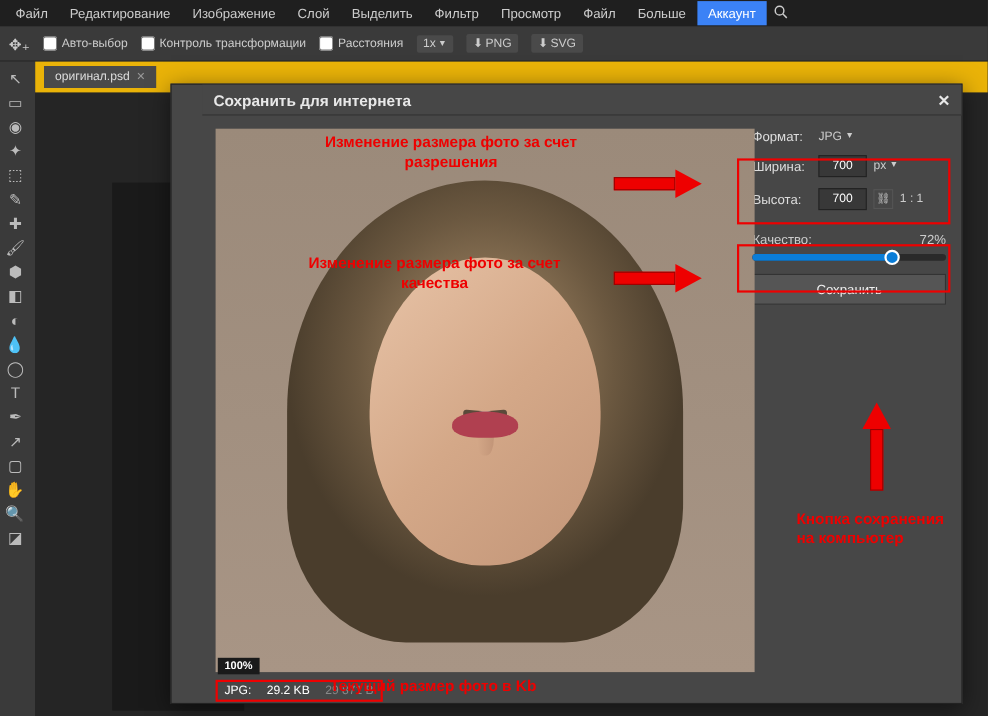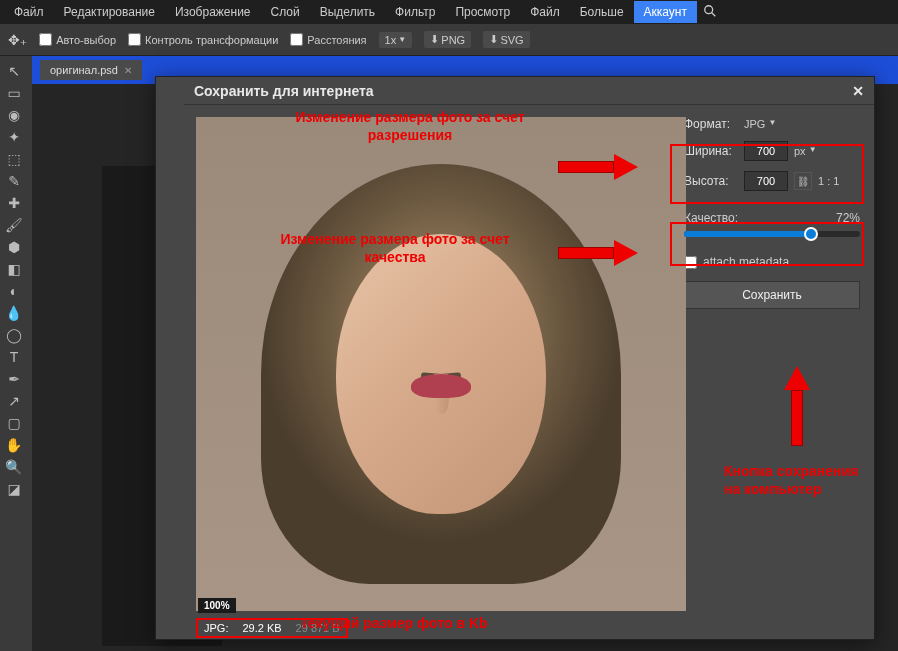--- a/index.html
+++ b/index.html
@@ -13,21 +13,21 @@
 .options-bar { background: #3a3a3a; height: 32px; display: flex; align-items: center; padding: 0 8px; gap: 12px; border-bottom: 1px solid #222; }
 .opt-check { display: flex; align-items: center; gap: 4px; font-size: 11px; }
 .opt-check input { accent-color: #888; }
 .zoom-drop, .export-btn { display: flex; align-items: center; gap: 2px; font-size: 11px; padding: 2px 6px; background: #4a4a4a; border-radius: 2px; }
 .arrow-down { font-size: 8px; }
 
 .main { display: flex; height: calc(100% - 56px); }
 .toolbox { width: 32px; background: #3a3a3a; display: flex; flex-direction: column; padding-top: 4px; }
 .tool { width: 28px; height: 22px; display: flex; align-items: center; justify-content: center; color: #bbb; cursor: pointer; font-size: 14px; }
 
-.tabs { height: 28px; background: #1d4ed8; display: flex; align-items: center; padding-left: 8px; }
+.tabs { height: 28px; background: #eab308; display: flex; align-items: center; padding-left: 8px; }
 .tab { padding: 4px 10px; background: #4a4a4a; color: #ddd; font-size: 11px; display: flex; align-items: center; gap: 6px; }
 .tab .close { font-size: 10px; color: #999; cursor: pointer; }
 
 .canvas-area { flex: 1; background: #252525; position: relative; }
 .canvas-bg { position: absolute; left: 70px; top: 110px; width: 120px; height: 480px; background: #1a1a1a; }
 
 .dialog { position: absolute; left: 155px; top: 76px; width: 720px; height: 564px; background: #474747; border: 1px solid #222; box-shadow: 0 4px 20px rgba(0,0,0,0.5); padding-left: 28px; }
 .dialog-title { height: 28px; display: flex; align-items: center; justify-content: space-between; padding: 0 10px; background: #474747; border-bottom: 1px solid #333; }
 .dialog-title span { font-size: 14px; font-weight: bold; color: #e8e8e8; }
 .dialog-close { font-size: 18px; color: #ddd; cursor: pointer; font-weight: bold; }
@@ -73,21 +73,21 @@
 .slider-thumb { position: absolute; width: 14px; height: 14px; background: #0a7dd8; border: 2px solid #fff; border-radius: 50%; top: 50%; transform: translate(-50%, -50%); cursor: pointer; }
 
 .meta-check { display: flex; align-items: center; gap: 6px; margin-top: 18px; font-size: 12px; }
 .save-btn { width: 100%; margin-top: 12px; padding: 6px; background: #555; border: 1px solid #333; color: #eee; cursor: pointer; font-size: 12px; text-align: center; }
 
 .red-box { border: 2px solid #e00; }
 .box-size { position: absolute; left: 670px; top: 144px; width: 194px; height: 60px; pointer-events: none; }
 .box-quality { position: absolute; left: 670px; top: 222px; width: 194px; height: 44px; pointer-events: none; }
 
 .annotation { position: absolute; color: #e00; font-size: 14px; font-weight: bold; pointer-events: none; line-height: 1.3; }
-.ann1 { left: 280px; top: 108px; text-align: center; width: 260px; }
+.ann1 { left: 280px; top: 120px; text-align: center; width: 260px; }
 .ann2 { left: 265px; top: 230px; text-align: center; width: 260px; }
 .ann3 { left: 724px; top: 462px; width: 150px; }
 .ann4 { left: 300px; top: 614px; width: 300px; }
 
 .arrow { position: absolute; pointer-events: none; }
 .arrow-right { width: 80px; height: 26px; }
 .arrow-right .shaft { position: absolute; left: 0; top: 7px; width: 56px; height: 12px; background: #e00; border: 1px solid #900; }
 .arrow-right .head { position: absolute; right: 0; top: 0; width: 0; height: 0; border-top: 13px solid transparent; border-bottom: 13px solid transparent; border-left: 24px solid #e00; }
 .arrow-up { width: 26px; height: 80px; }
 .arrow-up .shaft { position: absolute; left: 7px; bottom: 0; width: 12px; height: 56px; background: #e00; border: 1px solid #900; }
@@ -244,24 +244,20 @@
         <div class="quality-header">
           <span>Качество:</span>
           <span>72%</span>
         </div>
         <div class="slider-track">
           <div class="slider-fill" style="width:72%"></div>
           <div class="slider-thumb" style="left:72%"></div>
         </div>
       </div>
 
-      <label class="meta-check">
-        <input type="checkbox" style="">
-          <span>attach metadata</span>
-      </label>
 
       <div class="save-btn">Сохранить</div>
     </div>
   </div>
 </div>
 
 <div class="red-box box-size"></div>
 <div class="red-box box-quality"></div>
 
 <div class="annotation ann1">Изменение размера фото за счет разрешения</div>

